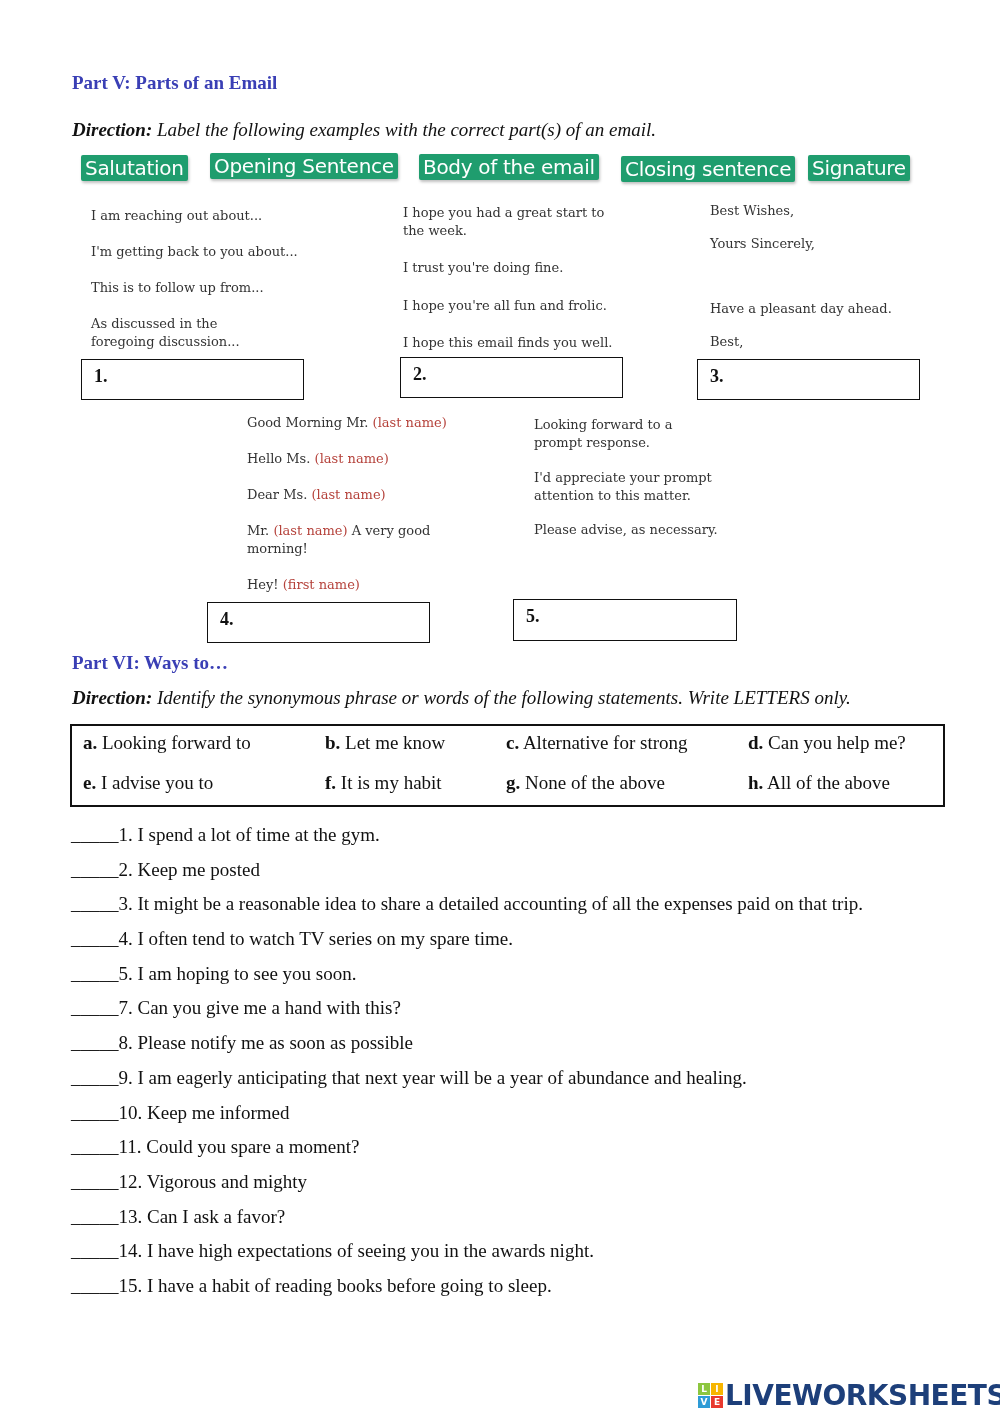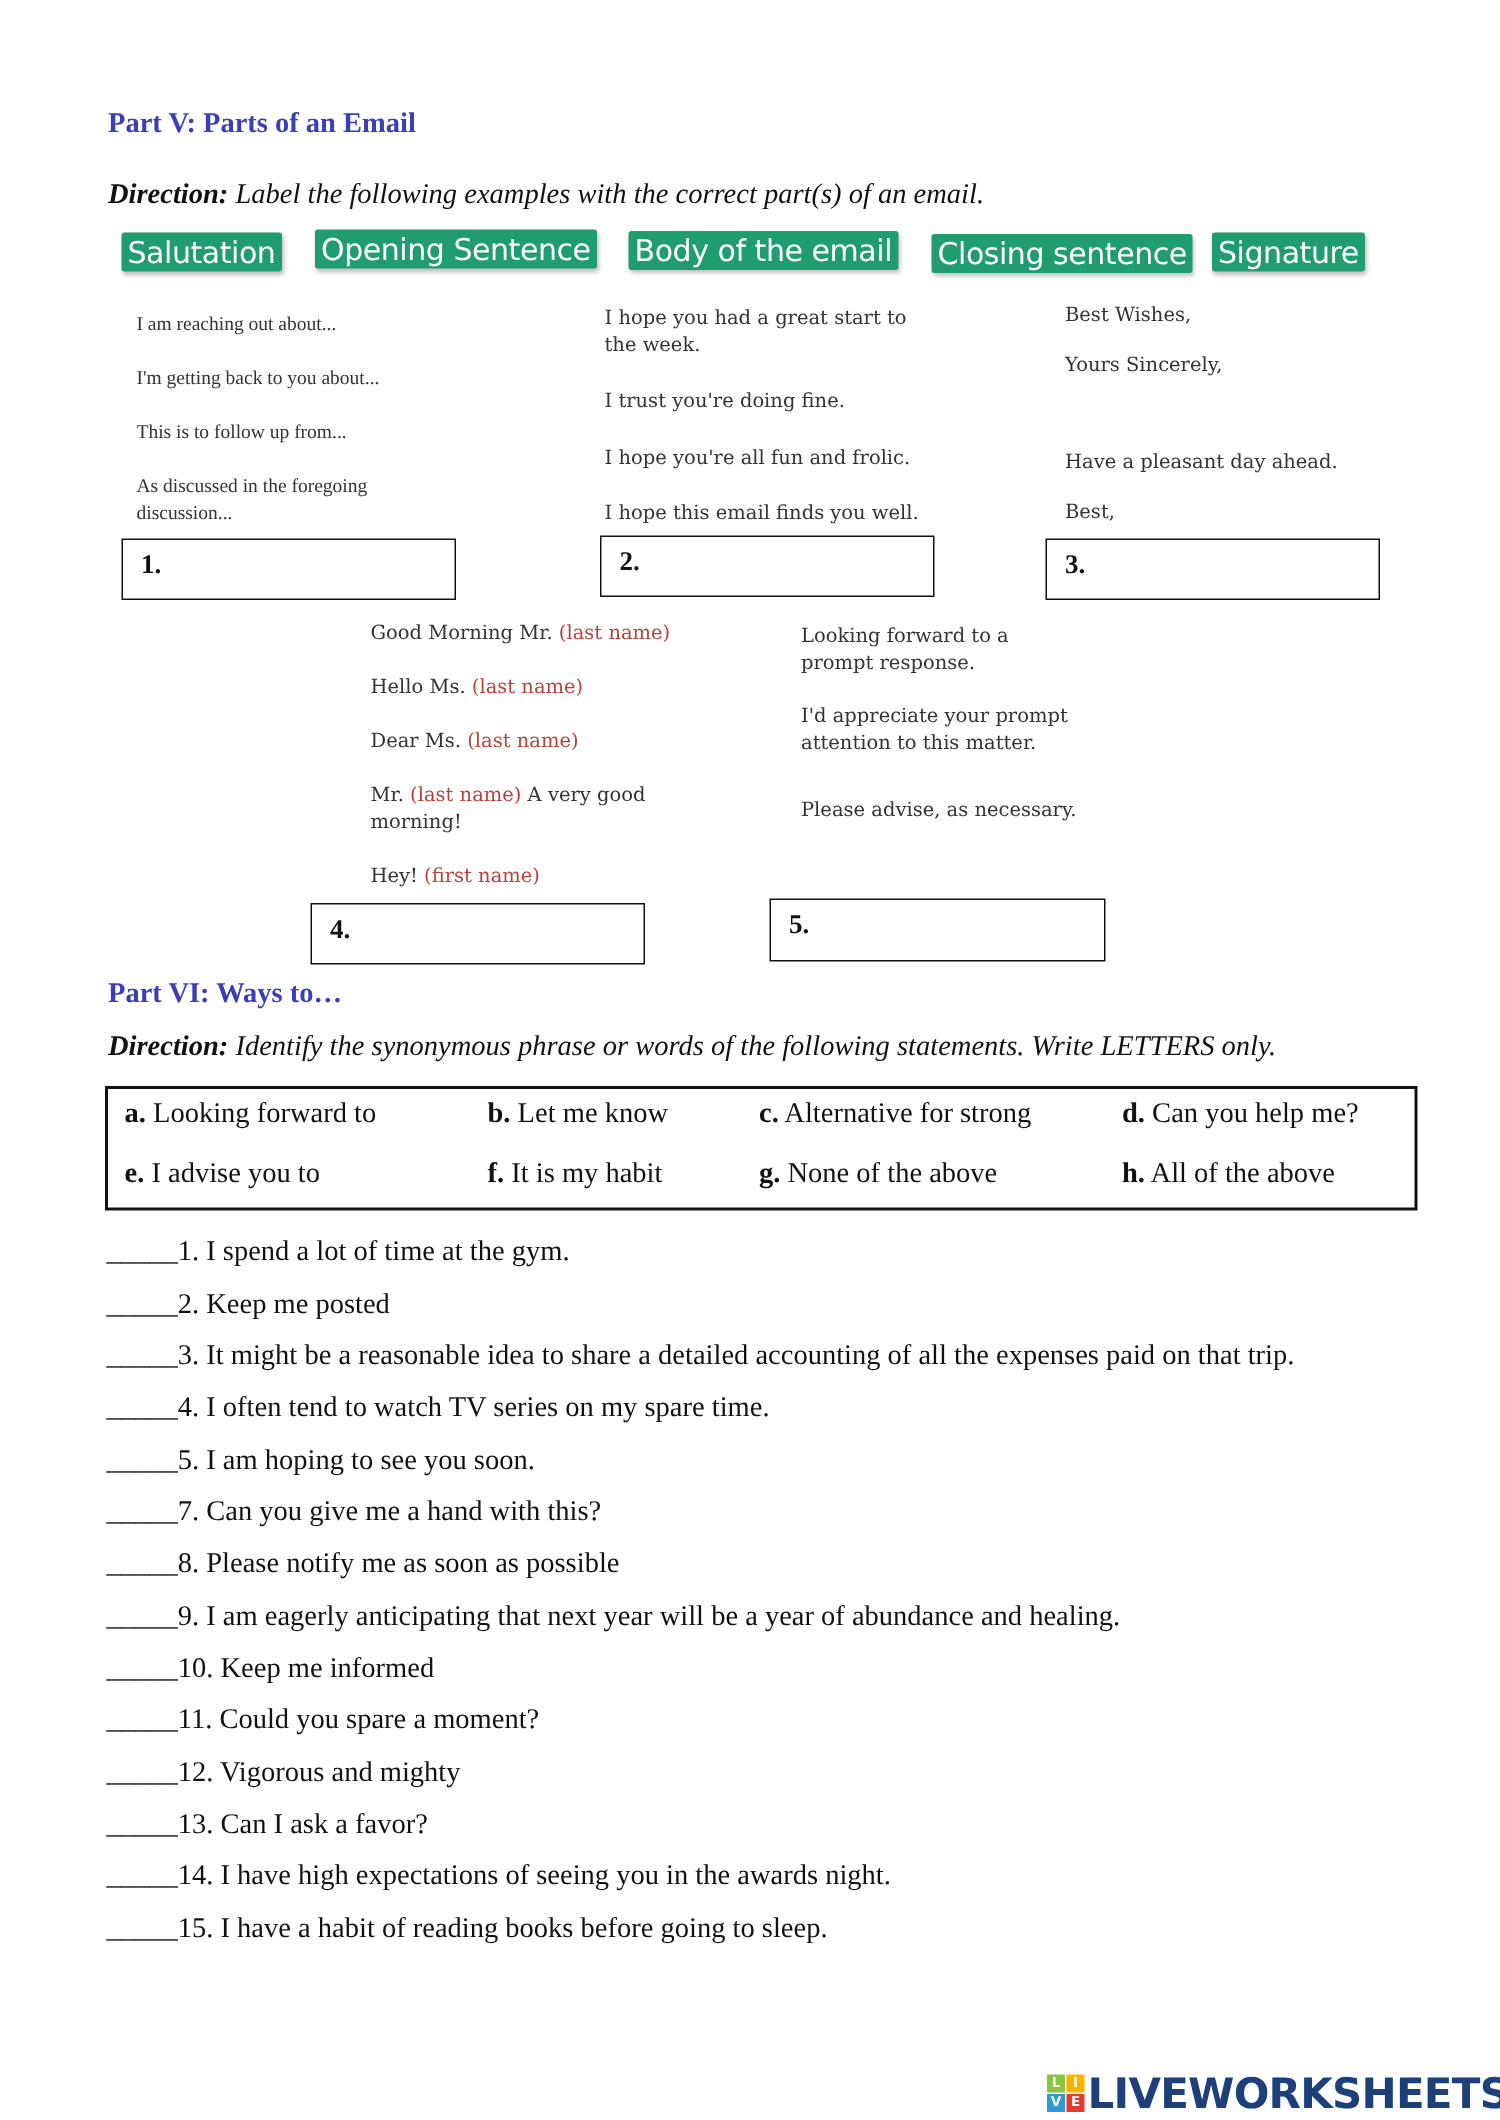--- a/index.html
+++ b/index.html
@@ -26,21 +26,21 @@
 <div class="abs direction" style="left:72px;top:119px;">
   <b>Direction:</b><span> Label the following examples with the correct part(s) of an email.</span>
 </div>
 
 <div class="abs tag" style="left:81px;top:155px;">Salutation</div>
 <div class="abs tag" style="left:210px;top:153px;">Opening Sentence</div>
 <div class="abs tag" style="left:419px;top:154px;">Body of the email</div>
 <div class="abs tag" style="left:621px;top:156px;">Closing sentence</div>
 <div class="abs tag" style="left:808px;top:155px;">Signature</div>
 
-<div class="abs ex" style="left:91px;top:207px;width:210px;font-family:Liberation Serif, serif;">
+<div class="abs ex" style="left:91px;top:207px;width:210px;">
   <div style="margin-bottom:18px;">I am reaching out about...</div>
   <div style="margin-bottom:18px;">I'm getting back to you about...</div>
   <div style="margin-bottom:18px;">This is to follow up from...</div>
   <div style="width:190px;">As discussed in the foregoing discussion...</div>
 </div>
 <div class="abs ansbox" style="left:81px;top:359px;width:223px;height:41px;"><span>1.</span></div>
 
 <div class="abs ex" style="left:403px;top:204px;width:215px;">
   <div style="margin-bottom:19px;width:205px;">I hope you had a great start to the week.</div>
   <div style="margin-bottom:20px;">I trust you're doing fine.</div>
@@ -62,21 +62,21 @@
   <div style="margin-bottom:18px;"><span>Good Morning Mr. </span><span class="red">(last name)</span></div>
   <div style="margin-bottom:18px;"><span>Hello Ms. </span><span class="red">(last name)</span></div>
   <div style="margin-bottom:18px;"><span>Dear Ms. </span><span class="red">(last name)</span></div>
   <div style="margin-bottom:18px;width:190px;"><span>Mr. </span><span class="red">(last name)</span><span> A very good morning!</span></div>
   <div><span>Hey! </span><span class="red">(first name)</span></div>
 </div>
 <div class="abs ansbox" style="left:207px;top:602px;width:223px;height:41px;"><span>4.</span></div>
 
 <div class="abs ex" style="left:534px;top:416px;width:200px;">
   <div style="margin-bottom:17px;width:190px;">Looking forward to a prompt response.</div>
-  <div style="margin-bottom:27px;width:185px;">I'd appreciate your prompt attention to this matter.</div>
+  <div style="margin-bottom:16px;width:185px;">I'd appreciate your prompt attention to this matter.</div>
   <div>Please advise, as necessary.</div>
 </div>
 <div class="abs ansbox" style="left:513px;top:599px;width:224px;height:42px;"><span>5.</span></div>
 
 <div class="abs part-title" style="left:72px;top:652px;">Part VI: Ways to…</div>
 <div class="abs direction" style="left:72px;top:687px;">
   <b>Direction:</b><span> Identify the synonymous phrase or words of the following statements. Write LETTERS only.</span>
 </div>
 
 <div class="abs choicebox" style="left:70px;top:724px;width:875px;height:83px;"></div>

